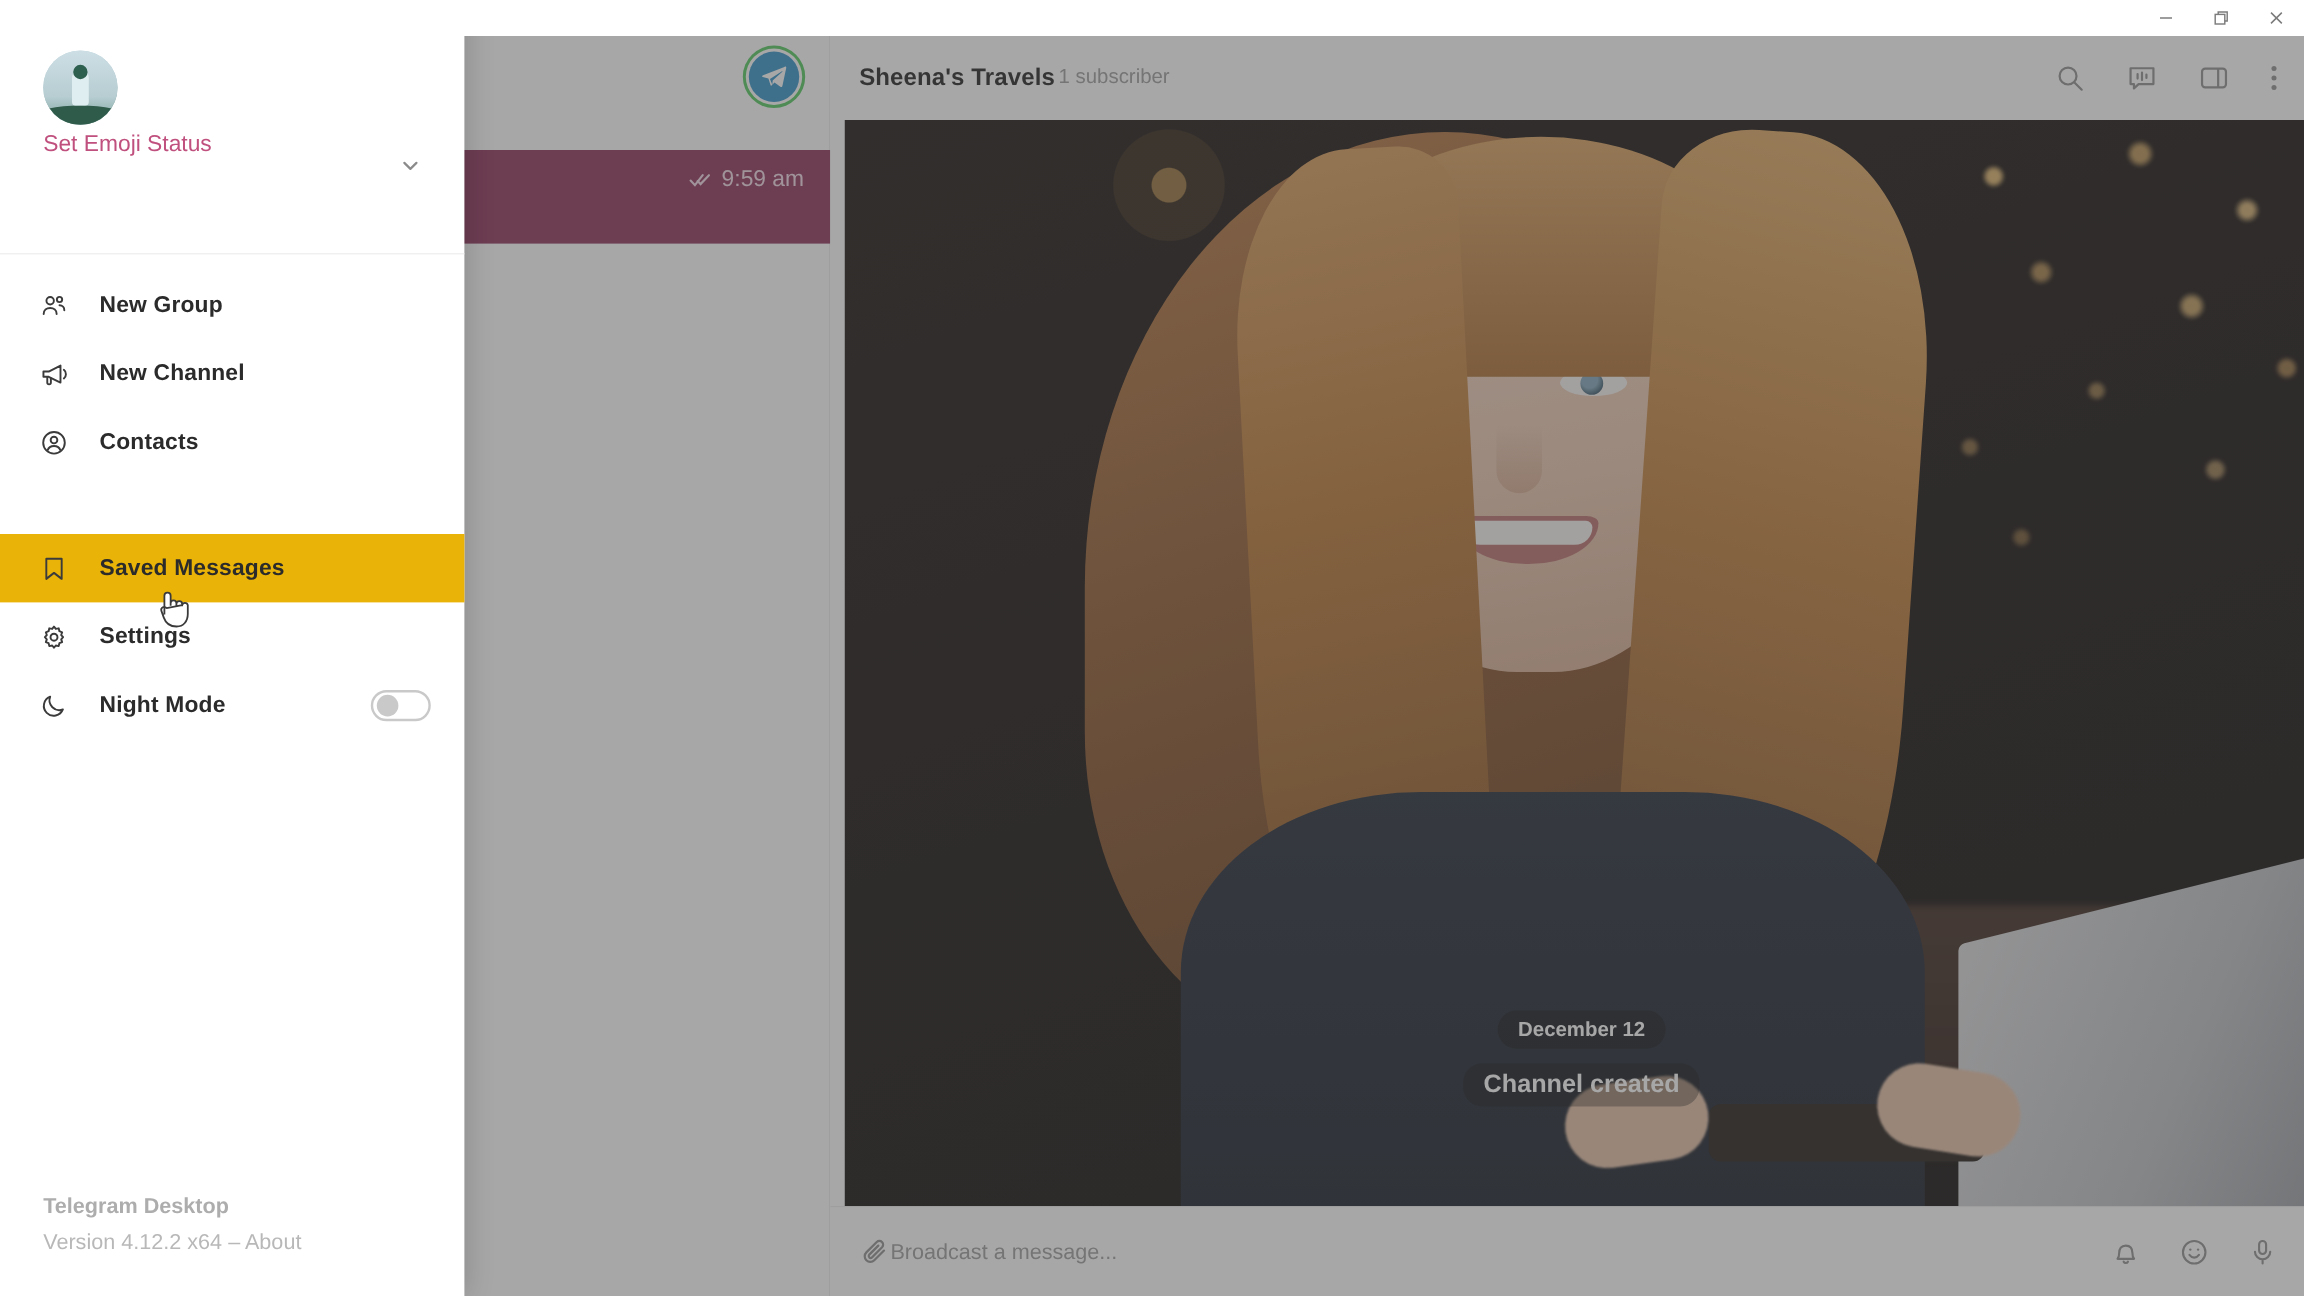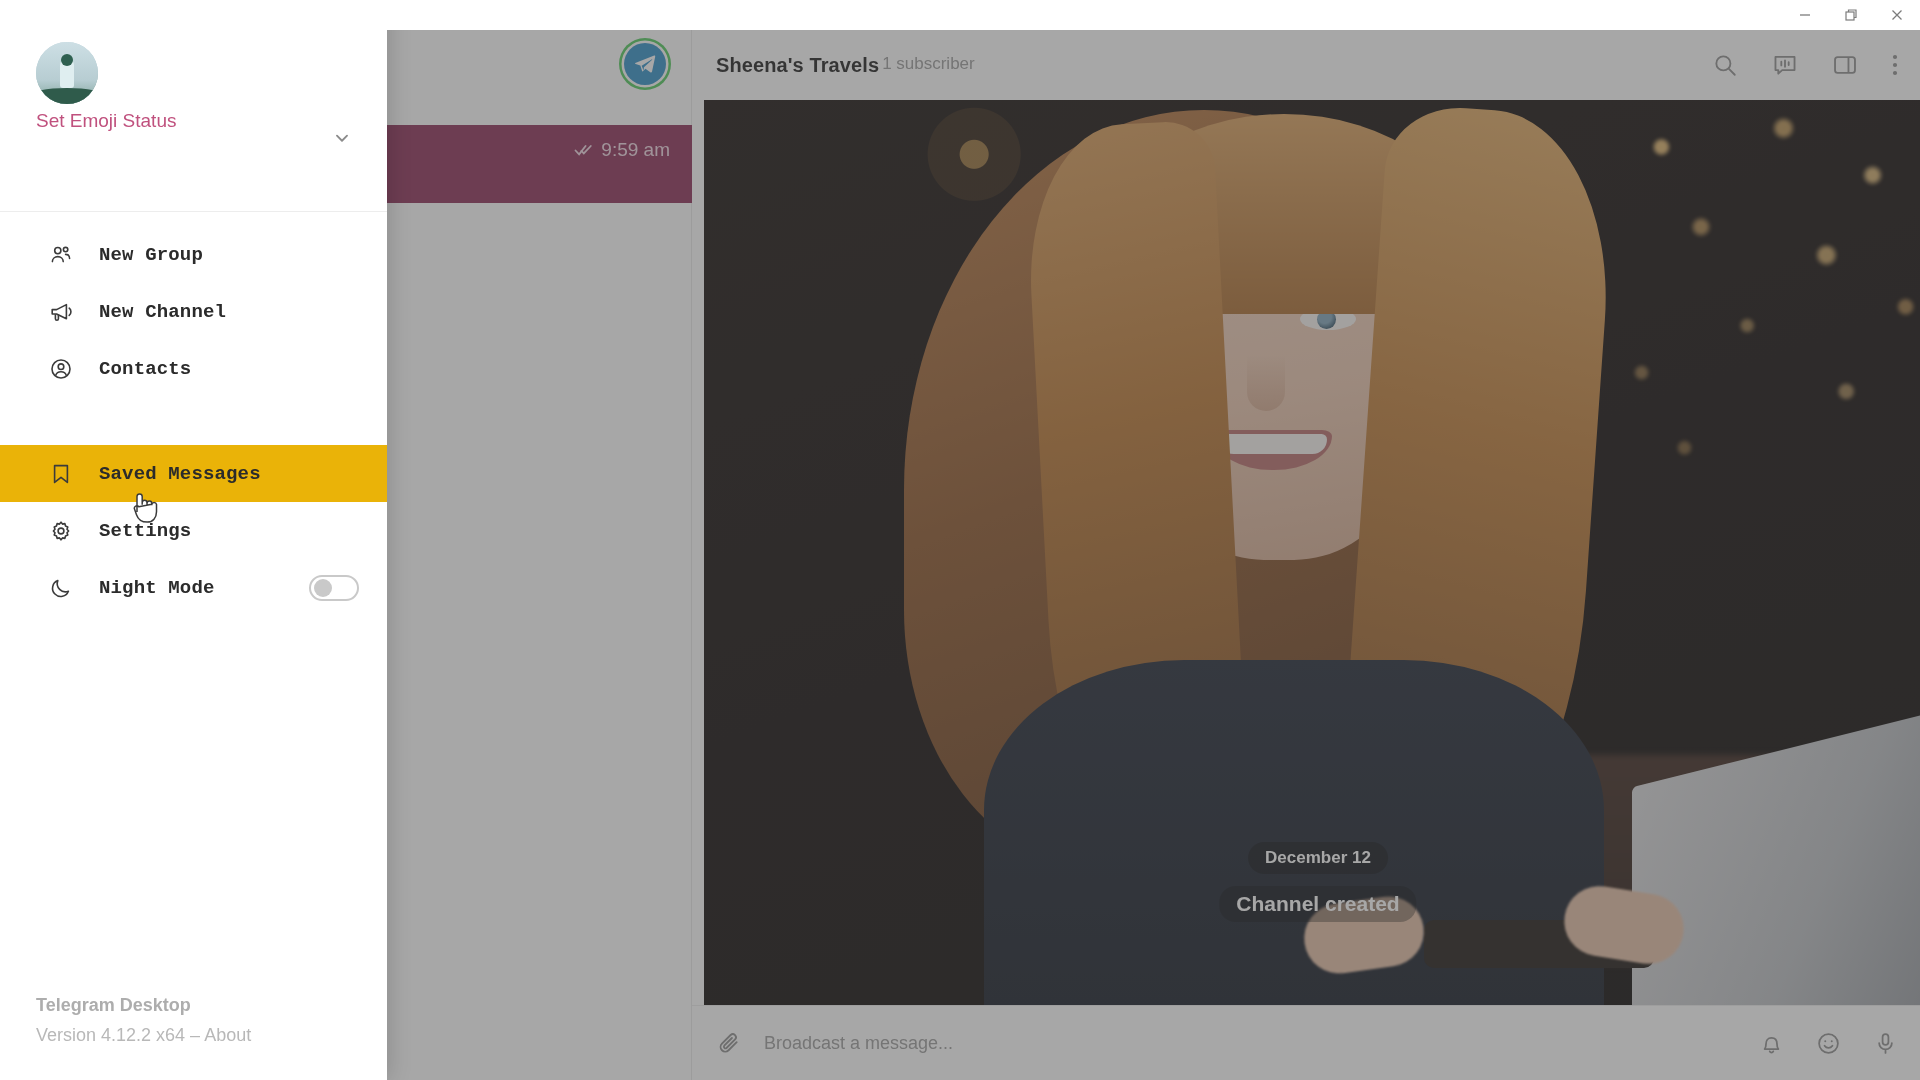--- a/index.html
+++ b/index.html
@@ -250,21 +250,21 @@
   }
 
   
   .composer {
     flex: 0 0 75px;
     display: flex; align-items: center;
     padding: 0 22px 0 24px;
     background: #ffffff;
     border-top: 1px solid #ededed;
   }
-  .composer-left { display: flex; align-items: center; gap: 22px; }
+  .composer-left { display: flex; align-items: center; }
   .composer svg { display: block; }
   .attach-icon { color: #8c8c8c; }
   .composer-placeholder { font-size: 18px; color: #9a9a9a; }
   .composer-right {
     margin-left: auto;
     display: flex; align-items: center; gap: 32px;
     color: #8c8c8c;
   }
 
   
@@ -318,22 +318,21 @@
     position: absolute; right: 34px; bottom: 62px;
     color: #8b8b8b;
   }
   .profile-chevron svg { display:block; }
 
   .drawer-menu { flex: 1 1 auto; padding-top: 14px; }
   .menu-item {
     position: relative;
     height: 57px;
     display: flex; align-items: center;
-    padding-left: 46px;
-    font-family: Liberation Mono, monospace;
+    padding-left: 30px;
   }
   .menu-item.active { background: #eab308; margin-top: 48px; }
   .menu-icon {
     width: 30px; height: 30px;
     display: flex; align-items: center; justify-content: center;
     color: #3b3b3b;
     flex: 0 0 30px;
   }
   .menu-icon svg { display: block; }
   .menu-label {

